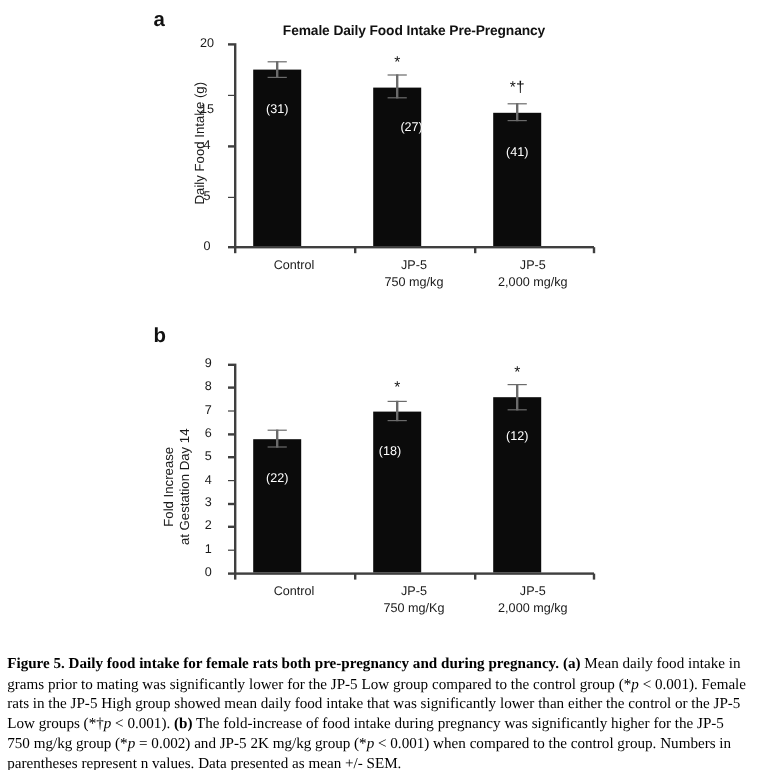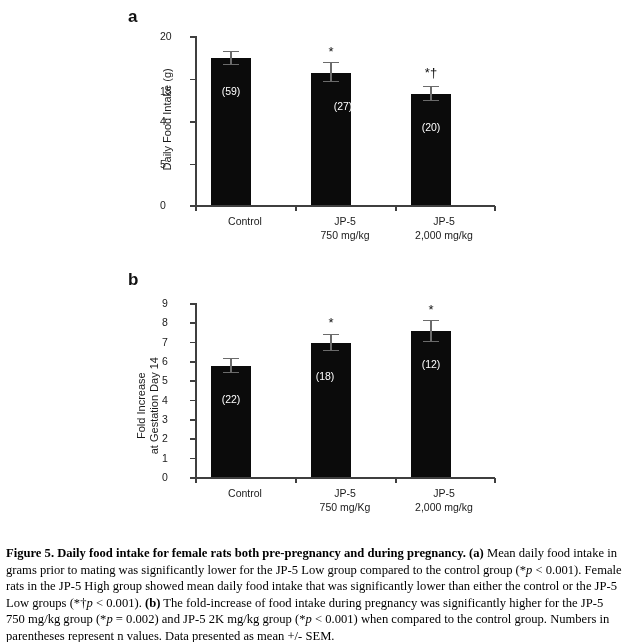--- a/index.html
+++ b/index.html
@@ -70,21 +70,21 @@
     position: absolute;
     background: #3f3f3f;
     width: 1.5px;
     height: 5px;
   }
   .tick-label {
     position: absolute;
     font-family: "Liberation Sans", sans-serif;
     font-size: 10.5px;
     color: #1a1a1a;
-    text-align: left;
+    text-align: center;
     line-height: 1;
     white-space: nowrap;
   }
 
   .y-axis-title {
     position: absolute;
     font-family: "Liberation Sans", sans-serif;
     font-size: 11px;
     color: #1a1a1a;
     transform-origin: 50% 50%;
@@ -164,20 +164,21 @@
   .caption i { font-style: italic; }
 </style>
 </head>
 <body>
 
 <div class="figure-wrap">
 
   <div class="panel" style="left:0;top:0;width:631px;height:265px;">
     <div class="panel-letter" style="left:128px;top:8px;">a</div>
 
+    <div class="chart-title sans" style="left:195px;top:20px;width:300px;">Female Daily Food Intake Pre-Pregnancy</div>
 
     <div class="y-axis-title" style="left:80px;top:113px;width:175px;">Daily Food Intake (g)</div>
 
     <div class="plot" style="left:0;top:0;width:631px;height:265px;">
 
       <div class="axis-line y-axis" style="left:195px;top:36px;height:170px;"></div>
       <div class="axis-line x-axis" style="left:195px;top:205px;width:300px;"></div>
 
       <div class="tick" style="left:190px;top:36px;"></div>
       <div class="tick-label" style="left:160px;top:31px;width:25px;">20</div>
@@ -193,38 +194,38 @@
 
       <div class="tick" style="left:190px;top:205px;"></div>
       <div class="tick-label" style="left:160px;top:200px;width:25px;">0</div>
 
       <div class="xtick" style="left:195px;top:206px;"></div>
       <div class="xtick" style="left:295px;top:206px;"></div>
       <div class="xtick" style="left:395px;top:206px;"></div>
       <div class="xtick" style="left:494px;top:206px;"></div>
 
       <div class="bar" style="left:211px;top:58px;width:40px;height:147px;"></div>
-      <div class="bar-n" style="left:211px;top:86px;width:40px;">(59)</div>
+      <div class="bar-n" style="left:211px;top:86px;width:40px;">(31)</div>
       <div class="errbar" style="left:223px;top:51px;width:16px;height:14px;">
         <div class="cap top"></div>
           <div class="stem"></div>
           <div class="cap bottom"></div>
       </div>
 
       <div class="bar" style="left:311px;top:73px;width:40px;height:132px;"></div>
       <div class="bar-n" style="left:311px;top:101px;width:64px;">(27)</div>
       <div class="errbar" style="left:323px;top:62px;width:16px;height:20px;">
         <div class="cap top"></div>
           <div class="stem"></div>
           <div class="cap bottom"></div>
       </div>
       <div class="sig" style="left:311px;top:45px;width:40px;">*</div>
 
       <div class="bar" style="left:411px;top:94px;width:40px;height:111px;"></div>
-      <div class="bar-n" style="left:411px;top:122px;width:40px;">(20)</div>
+      <div class="bar-n" style="left:411px;top:122px;width:40px;">(41)</div>
       <div class="errbar" style="left:423px;top:86px;width:16px;height:15px;">
         <div class="cap top"></div>
           <div class="stem"></div>
           <div class="cap bottom"></div>
       </div>
       <div class="sig" style="left:411px;top:66px;width:40px;">*†</div>
 
       <div class="cat-label" style="left:195px;top:214px;width:100px;">
         <div>Control</div>
       </div>

